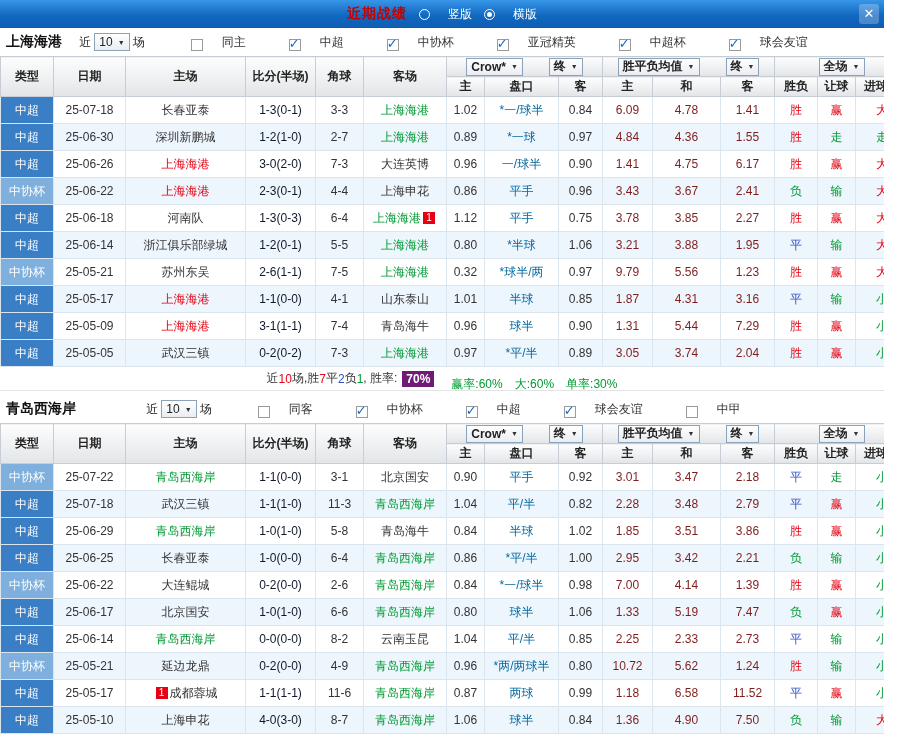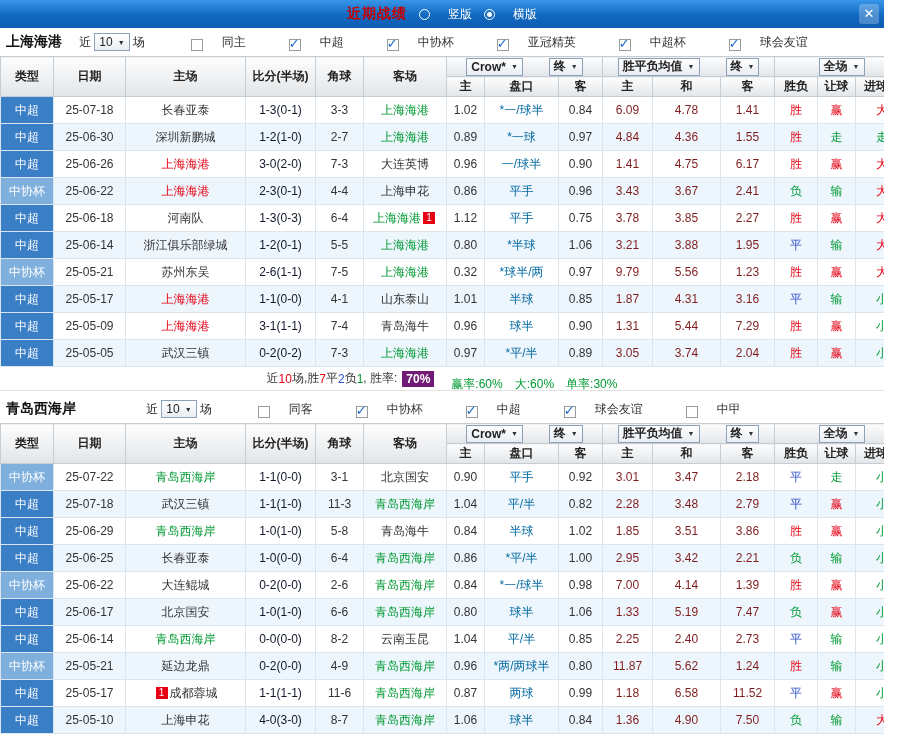--- a/index.html
+++ b/index.html
@@ -561,37 +561,37 @@
           <td class="t-csl">中超</td>
           <td>25-06-14</td>
           <td><span class="fg">青岛西海岸</span></td>
           <td class="score">0-0(0-0)</td>
           <td>8-2</td>
           <td><span>云南玉昆</span></td>
           <td>1.04</td>
           <td class="hcap">平/半</td>
           <td>0.85</td>
           <td class="odds">2.25</td>
-          <td class="odds">2.40</td>
+          <td class="odds">2.33</td>
           <td class="odds">2.73</td>
           <td class="c-b">平</td>
           <td class="c-g">输</td>
           <td class="c-g">小</td>
         </tr>
         <tr>
           <td class="t-cup">中协杯</td>
           <td>25-05-21</td>
           <td><span>延边龙鼎</span></td>
           <td class="score">0-2(0-0)</td>
           <td>4-9</td>
           <td><span class="fg">青岛西海岸</span></td>
           <td>0.96</td>
           <td class="hcap">*两/两球半</td>
           <td>0.80</td>
-          <td class="odds">11.87</td>
+          <td class="odds">10.72</td>
           <td class="odds">5.62</td>
           <td class="odds">1.24</td>
           <td class="c-r">胜</td>
           <td class="c-g">输</td>
           <td class="c-g">小</td>
         </tr>
         <tr>
           <td class="t-csl">中超</td>
           <td>25-05-17</td>
           <td><i class="badge">1</i><span>成都蓉城</span></td>

